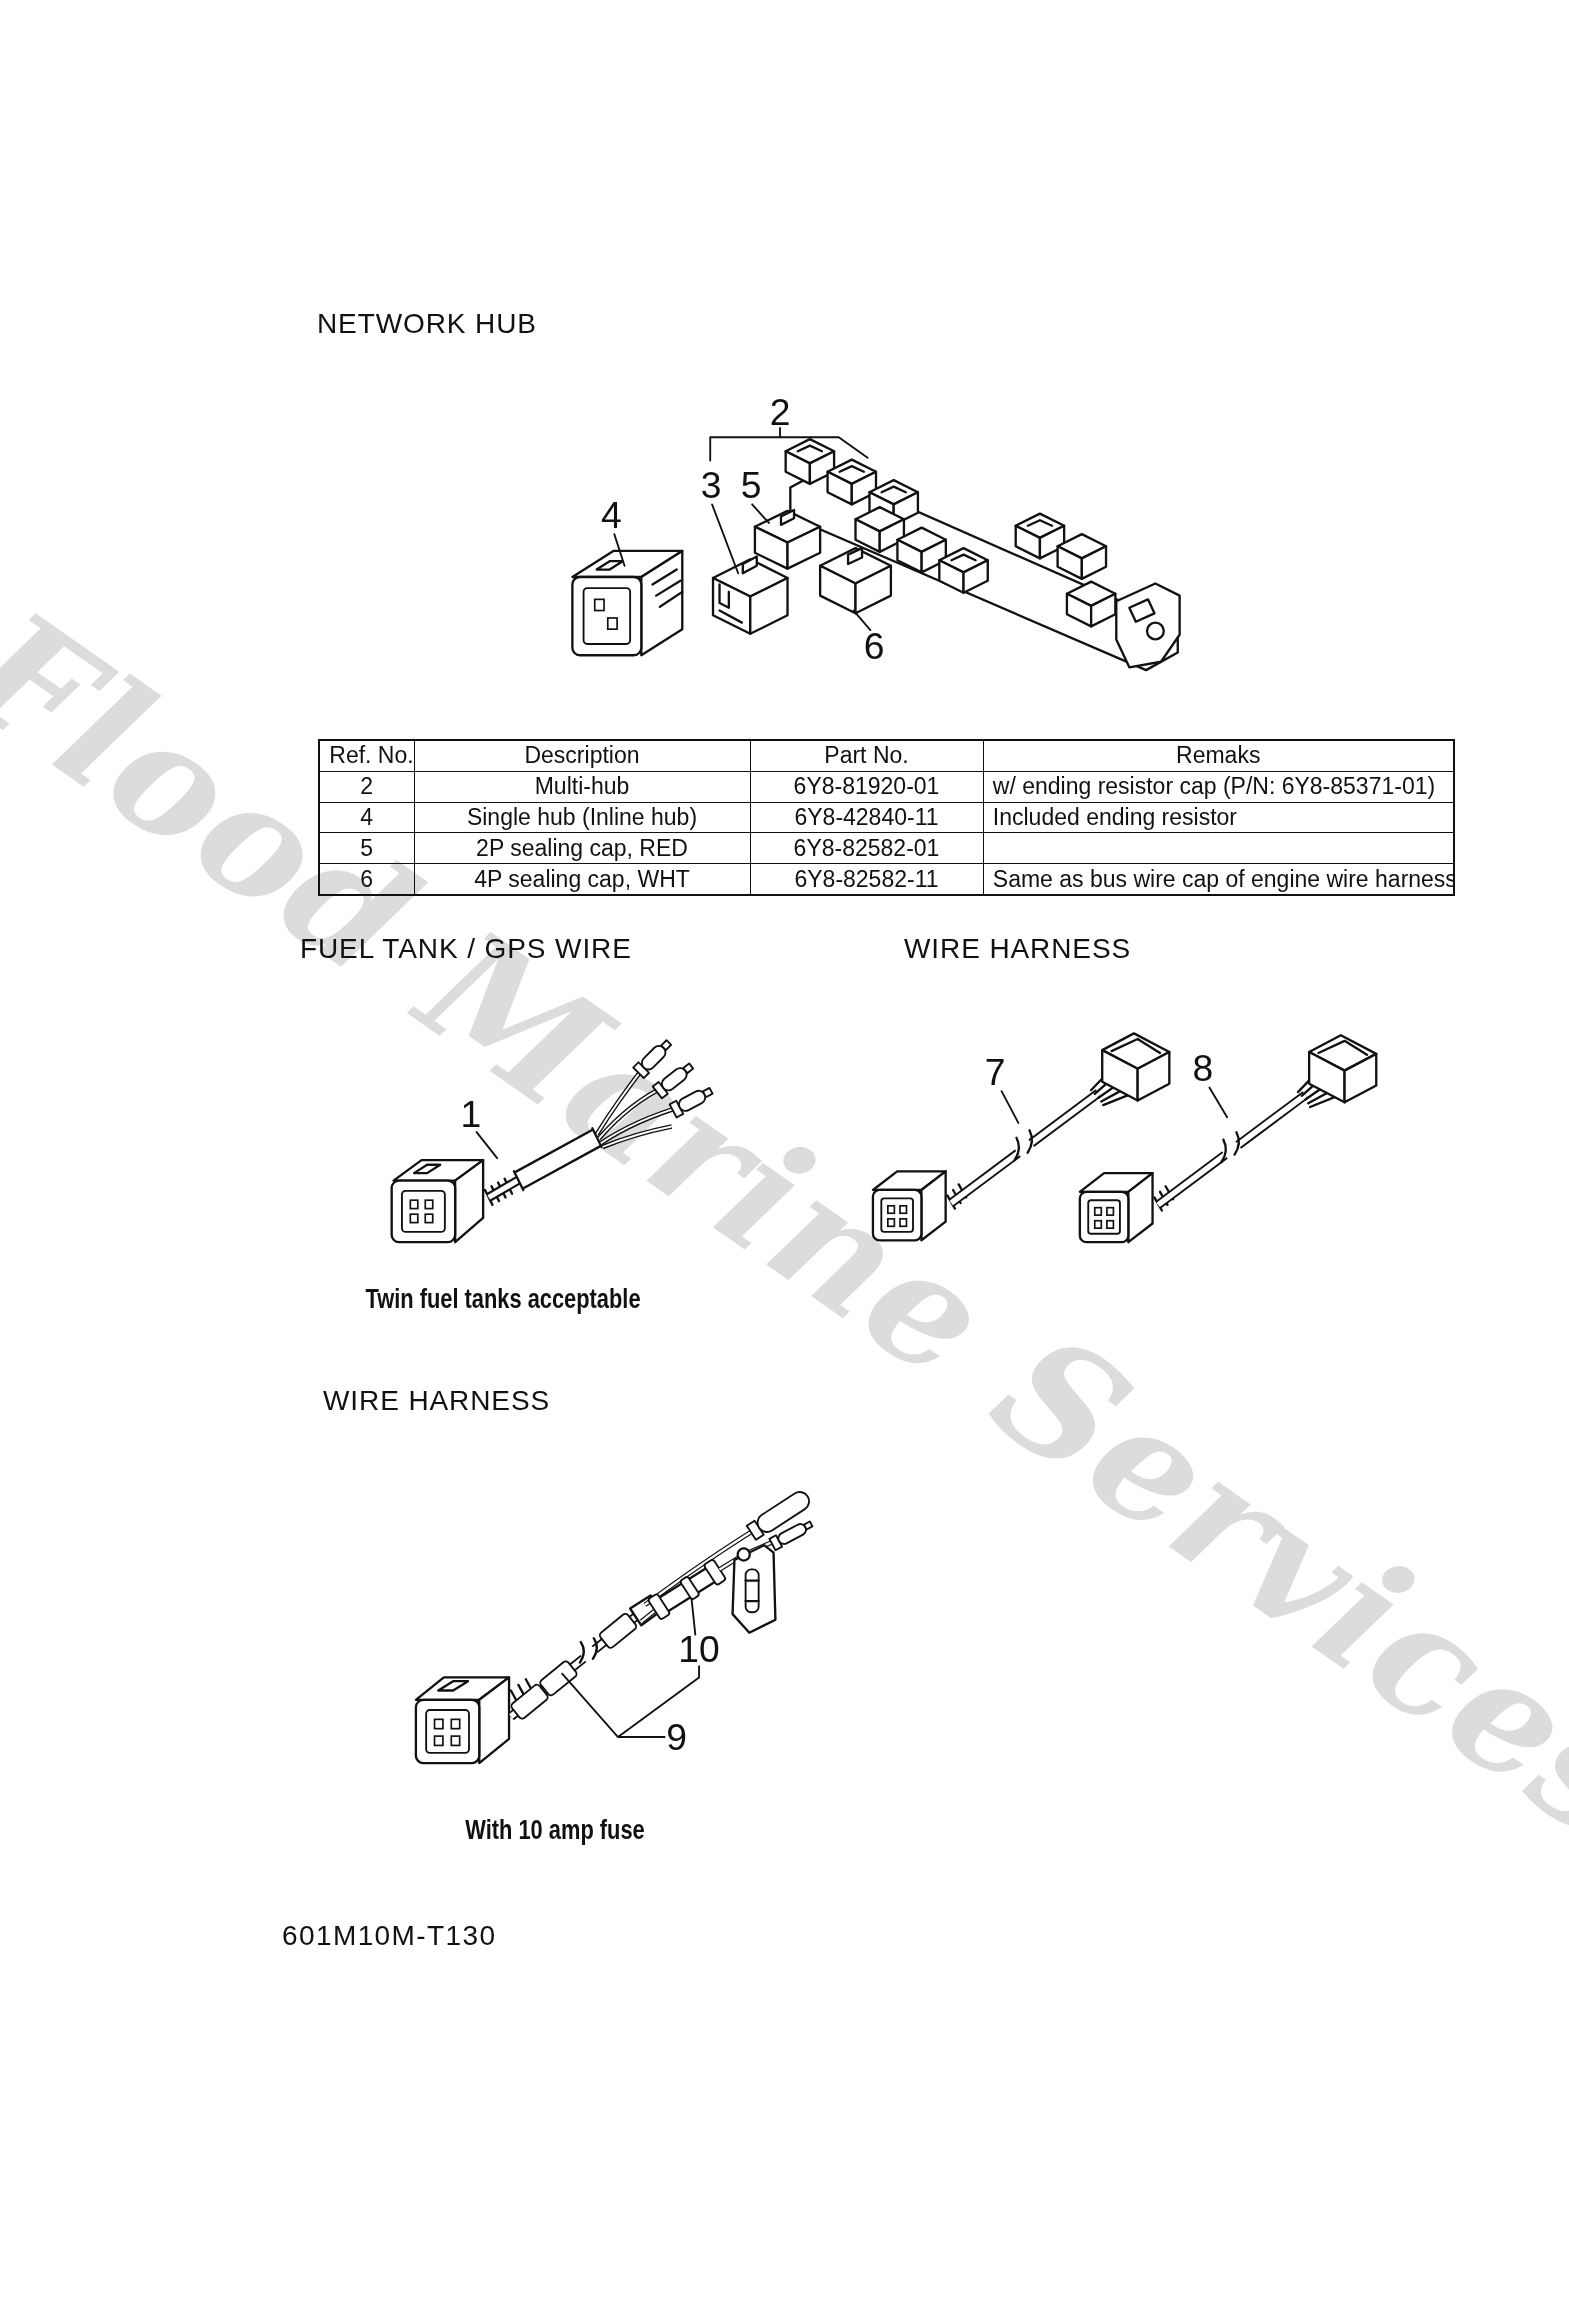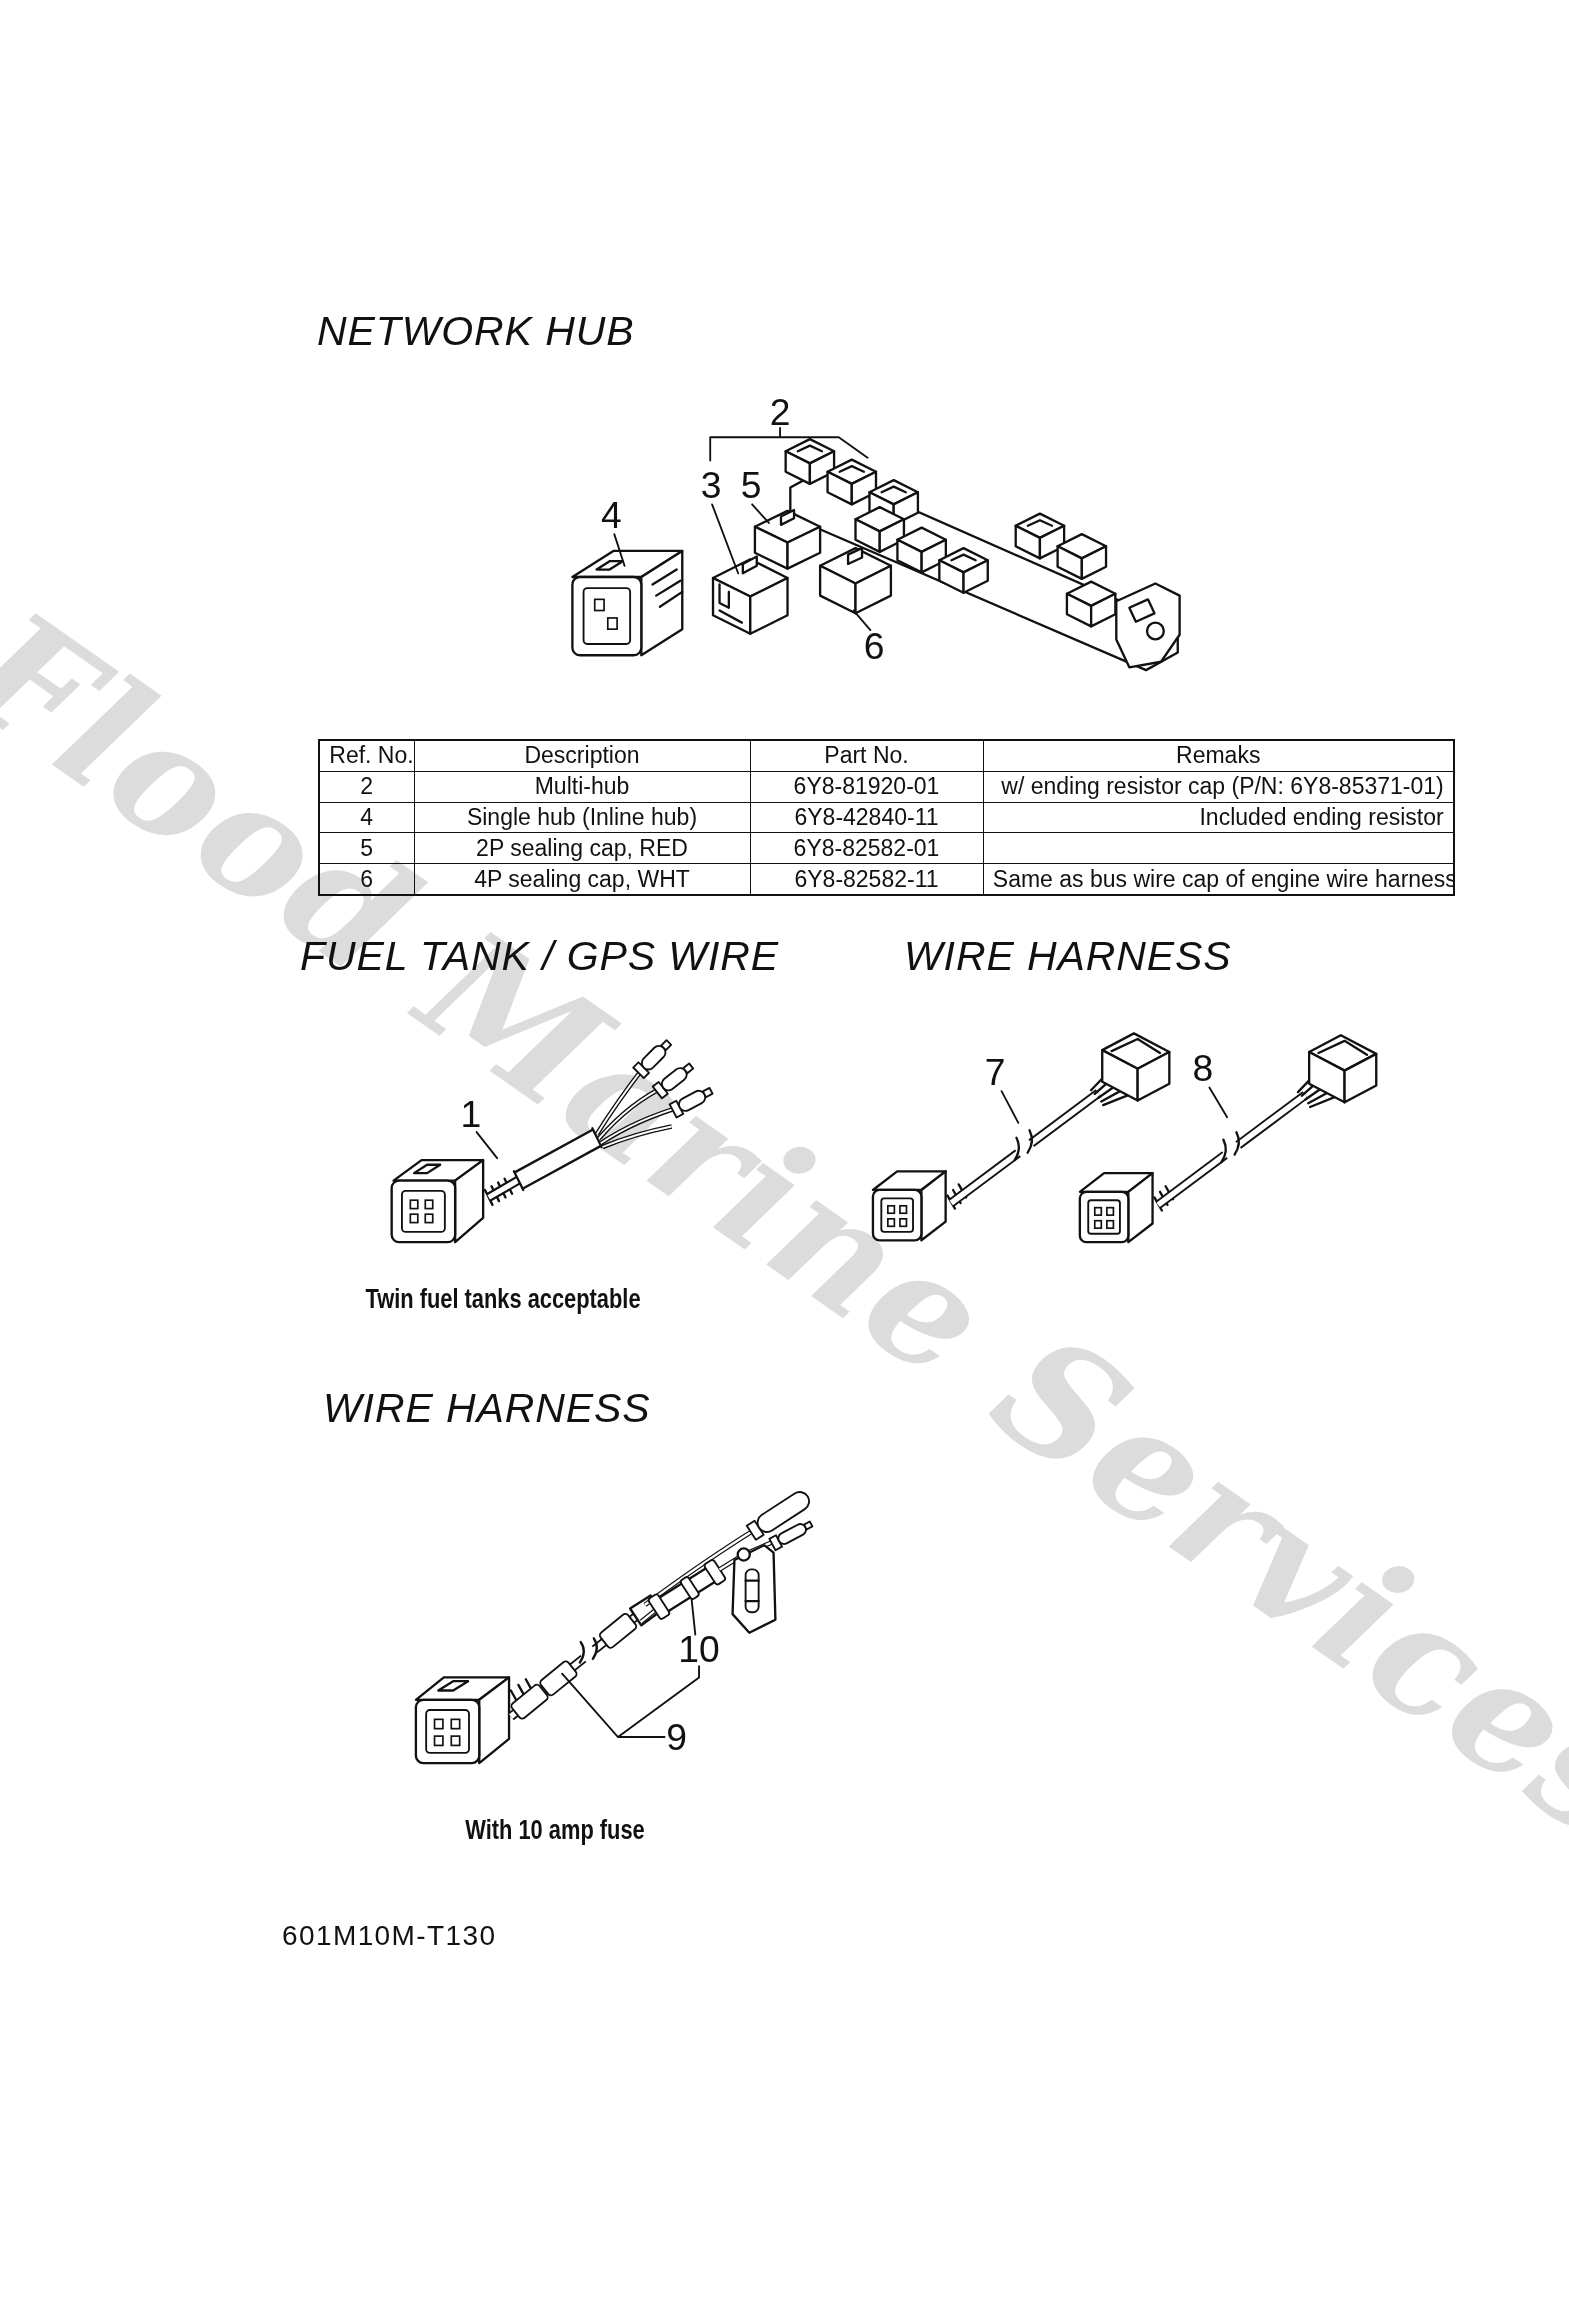--- a/index.html
+++ b/index.html
@@ -1,31 +1,31 @@
 <!DOCTYPE html>
 <html style="font-size:15px"><head>
 <meta charset="utf-8">
 <style>
   html,body{margin:0;padding:0;background:#ffffff;}
   #page{position:relative;width:1570px;height:2313px;background:#fff;overflow:hidden;
         font-family:"Liberation Sans",sans-serif;color:#111;}
   .watermark{position:absolute;left:39px;top:576px;transform:rotate(35deg);transform-origin:0 0;
         font-family:"DejaVu Serif",serif;font-style:italic;font-weight:bold;font-size:157px;
         letter-spacing:1.9px;color:#dcdcdc;white-space:nowrap;z-index:0;}
-  .sec-title{position:absolute;font-style:italic;font-size:41px;letter-spacing:0.9px;
+  .sec-title{position:absolute;font-size:28px;letter-spacing:0.9px;
         white-space:nowrap;z-index:2;}
   .caption{position:absolute;font-weight:bold;font-size:28px;white-space:nowrap;z-index:2;
         transform:translateX(-50%) scaleX(0.78);}
   .doc-code{position:absolute;left:282px;top:1920px;font-size:28px;letter-spacing:1.4px;z-index:2;}
   table.parts{position:absolute;left:318px;top:739px;border-collapse:collapse;table-layout:fixed;
         width:1135px;font-size:23px;z-index:2;border:2.8px solid #111;padding-left:16px;}
   table.parts th,table.parts td{border:1.9px solid #111;padding:0.9px 9.3px;height:28px;
         font-weight:normal;overflow:hidden;white-space:nowrap;}
   .c{text-align:center;}
-  .l{text-align:right;}
+  .l{text-align:left;}
   svg.art{position:absolute;z-index:1;overflow:visible;}
   .fw{fill:#ffffff;stroke:#111;stroke-width:2.5;stroke-linejoin:round;}
   .fw2{fill:#ffffff;stroke:#111;stroke-width:2;stroke-linejoin:round;}
   .ln{fill:none;stroke:#111;stroke-width:2.5;stroke-linecap:round;stroke-linejoin:round;}
   .ld{fill:none;stroke:#111;stroke-width:2;stroke-linecap:round;}
   .wo{fill:none;stroke:#111;stroke-linecap:butt;}
   .wi{fill:none;stroke:#fff;stroke-linecap:butt;}
   .pin{fill:#fff;stroke:#111;stroke-width:1.8;}
   .callout{font-family:"Liberation Sans",sans-serif;font-size:40px;fill:#111;text-anchor:middle;}
 </style>

